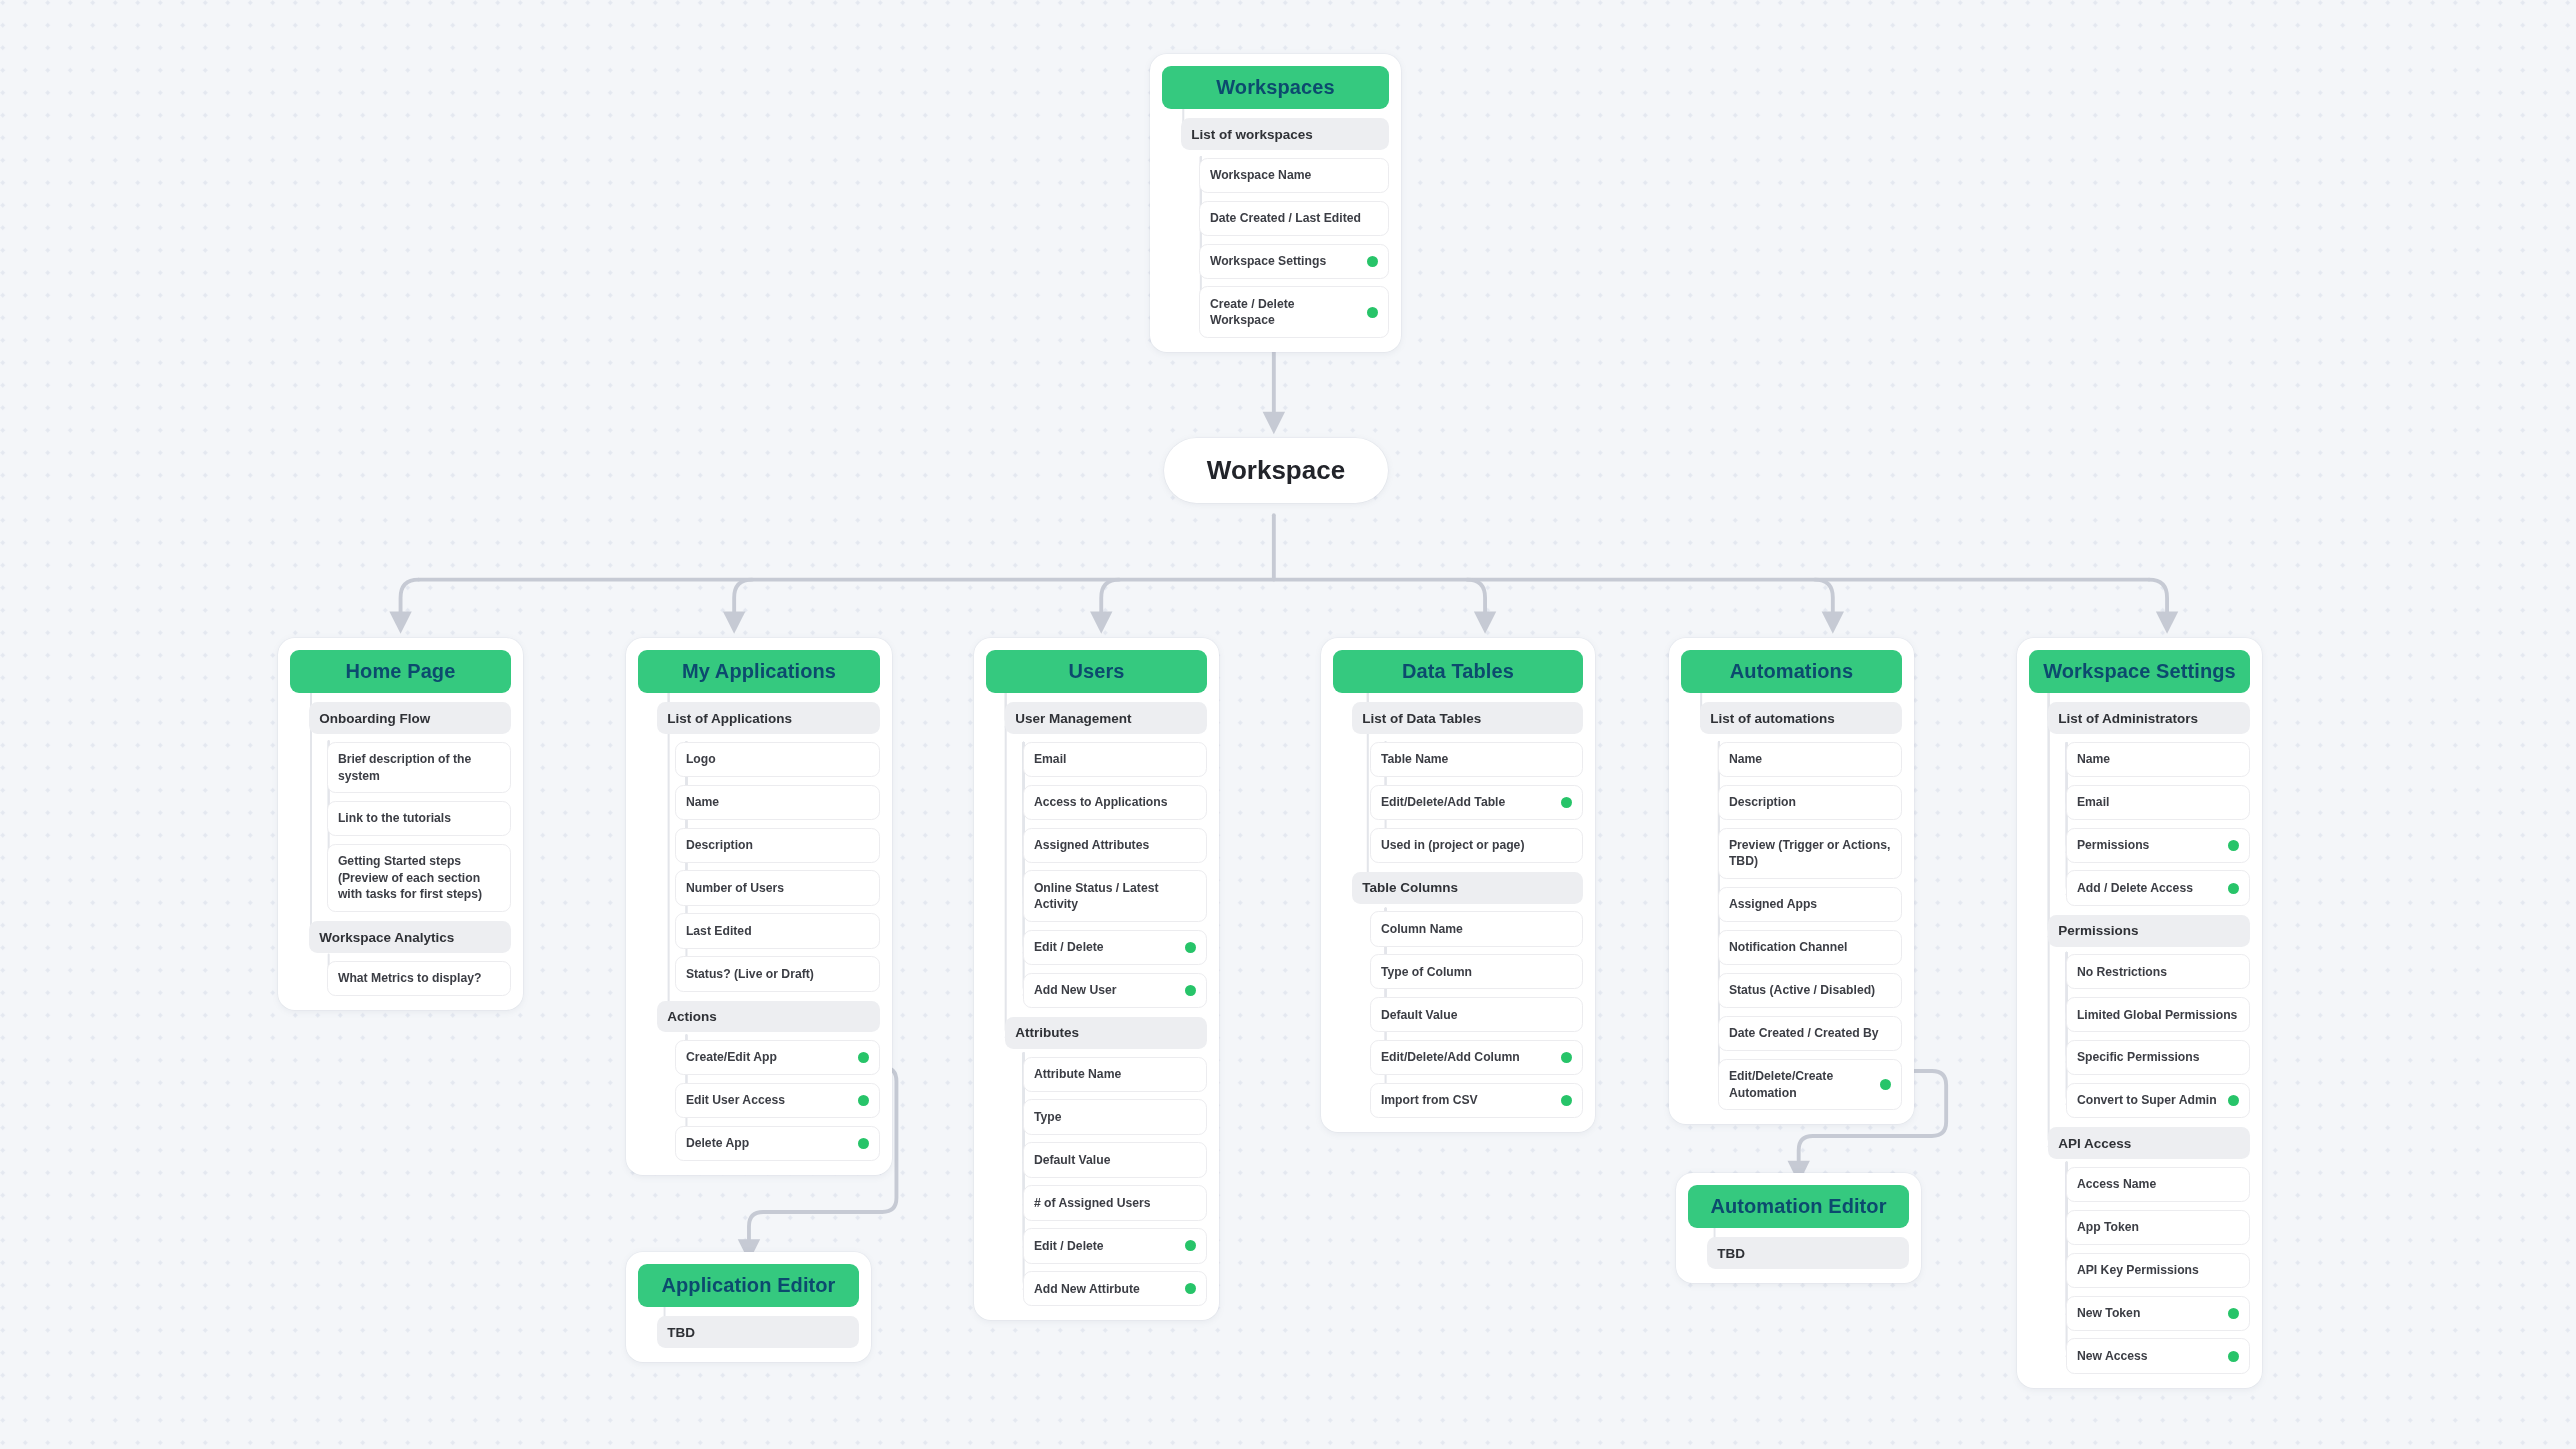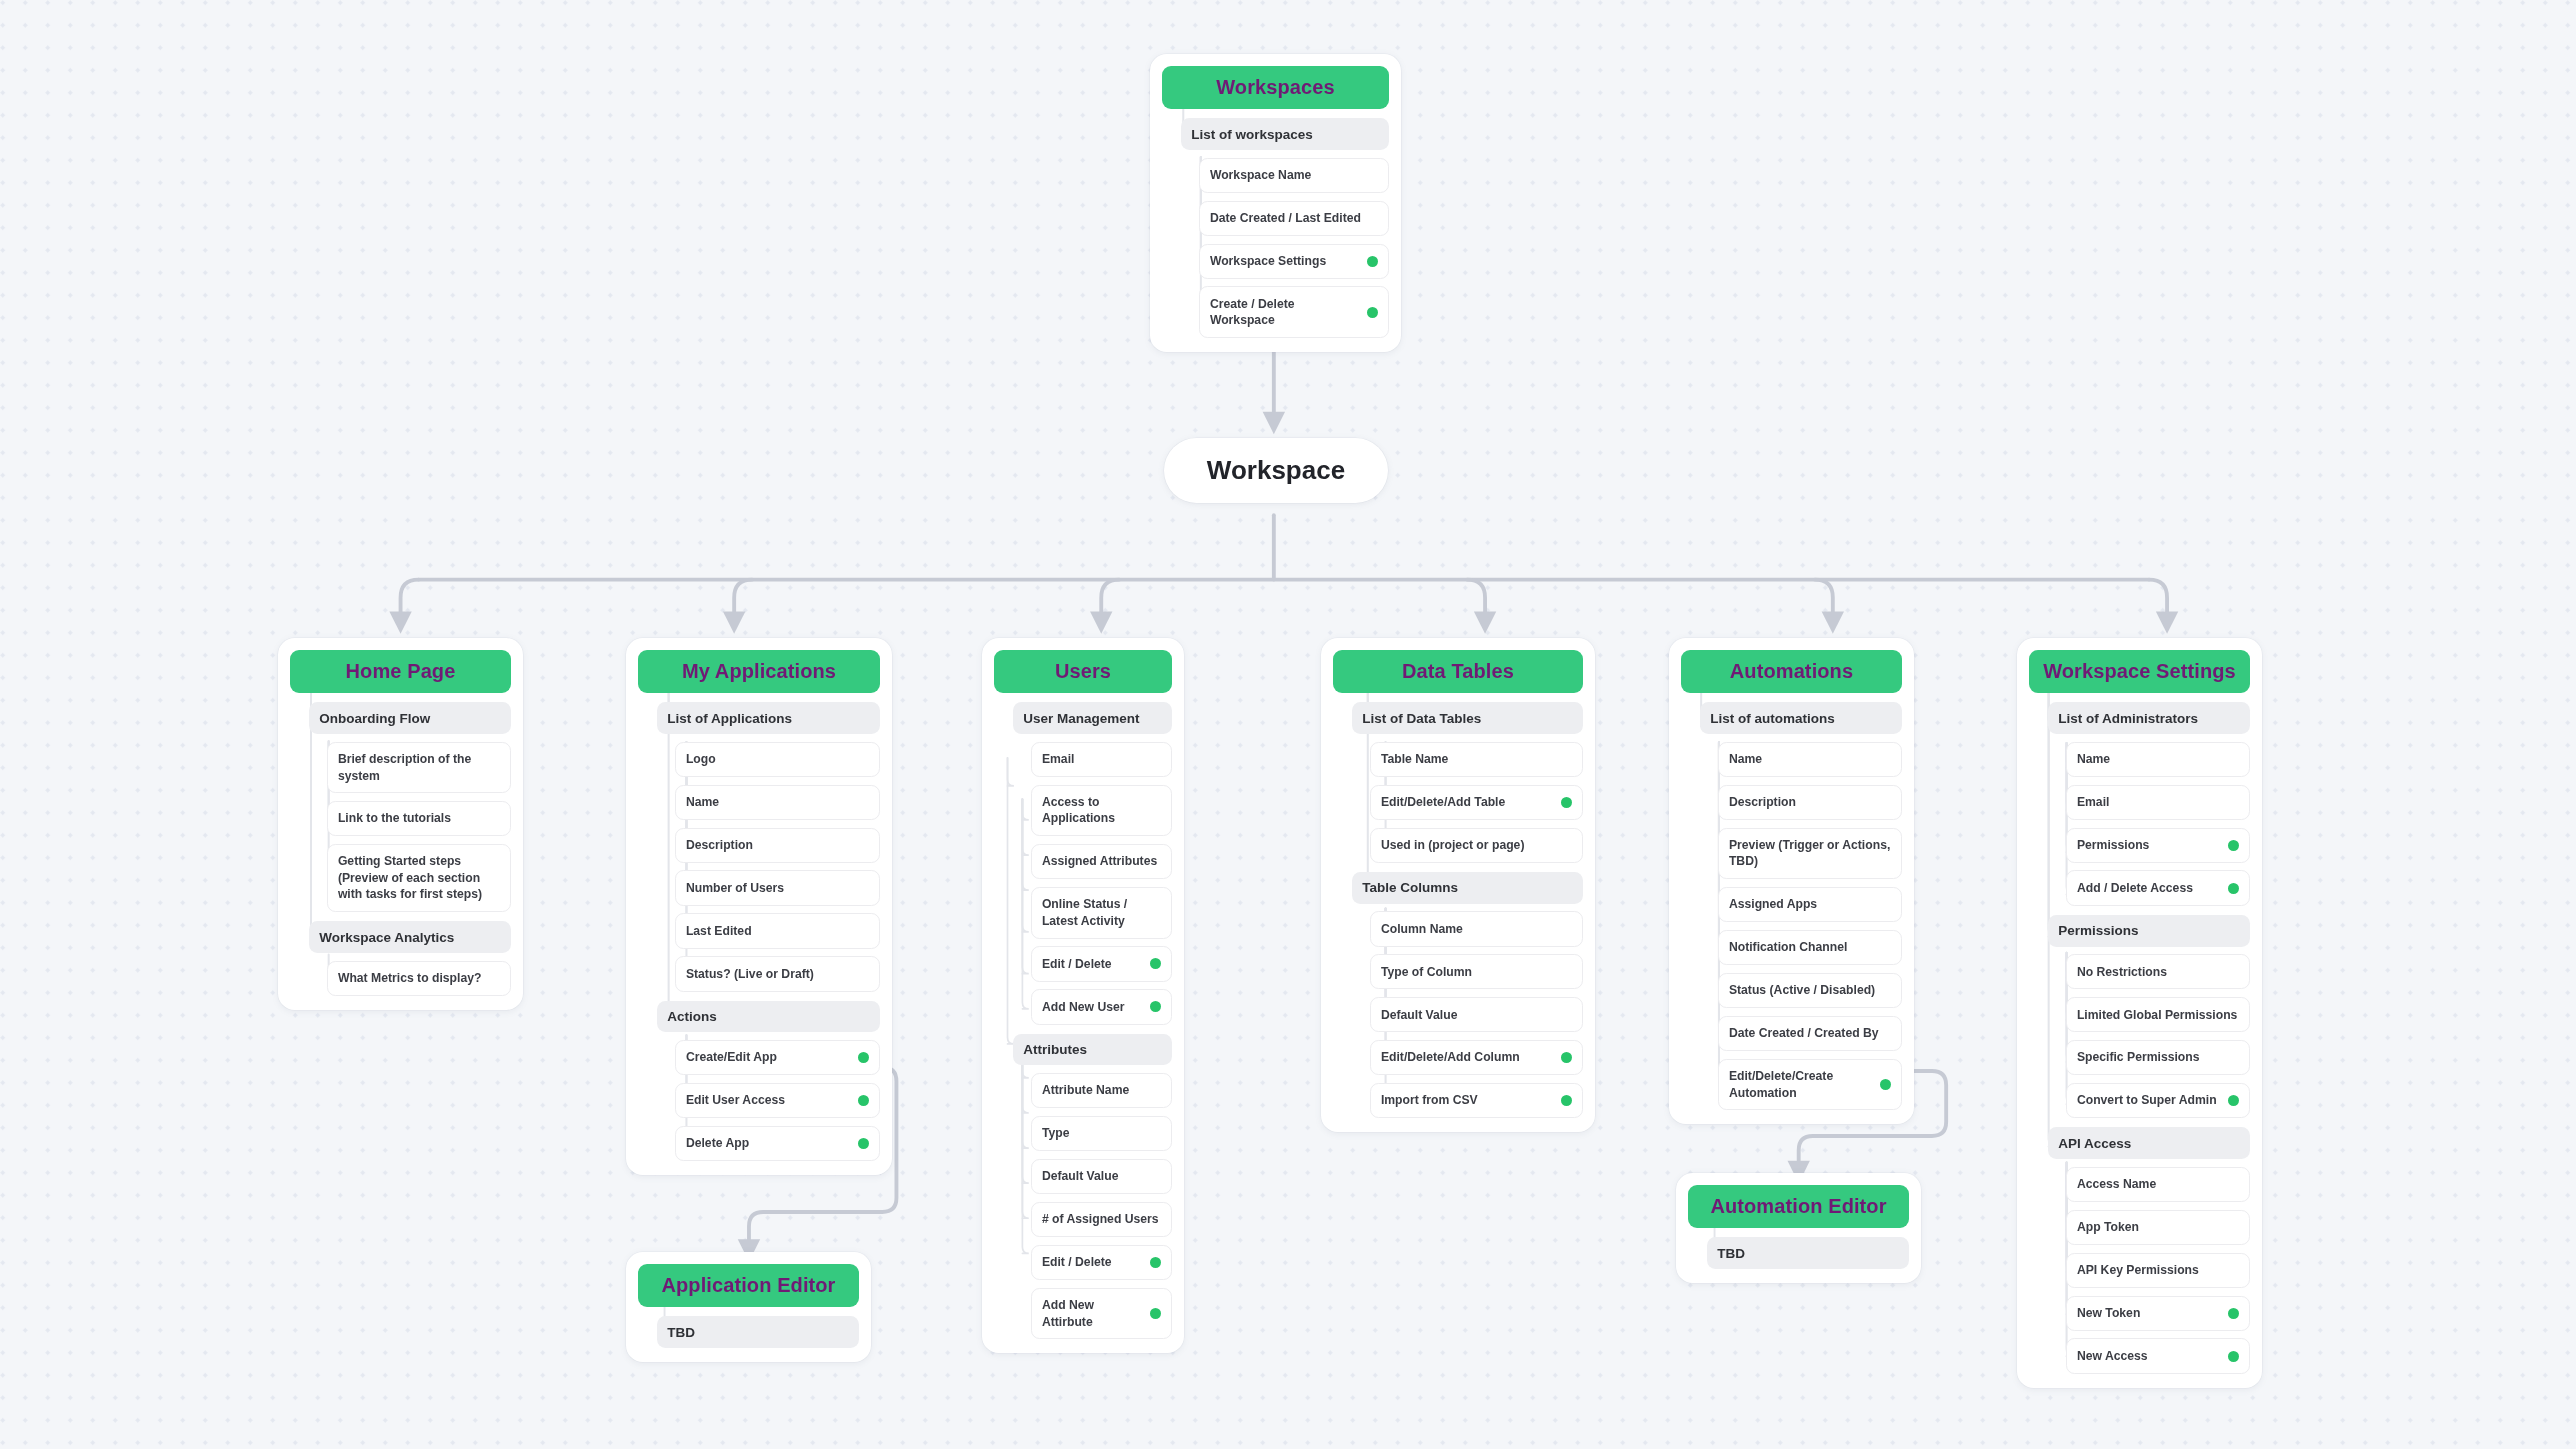--- a/index.html
+++ b/index.html
@@ -36,21 +36,21 @@
     background: #ffffff;
     border-radius: 16.7px;
     box-shadow: 0 1.3px 6.4px rgba(120,130,150,.10), 0 0 0 0.6px rgba(170,180,195,.14);
     padding: 11.6px 11.6px 14px 11.6px;
     z-index: 3;
   }
 
   .hdr {
     background: #35c97f;
     border-radius: 9px;
-    color: #701a75;
+    color: #0c4a6e;
     font-size: 20px;
     font-weight: bold;
     letter-spacing: 0.1px;
     text-align: center;
     padding: 10.3px 6.4px;
     position: relative;
     z-index: 2;
   }
 
   
@@ -263,21 +263,21 @@
           <div class="leaf">
             <span class="txt">Edit User Access</span>
             <span class="dot"></span>
           </div>
           <div class="leaf">
             <span class="txt">Delete App</span>
             <span class="dot"></span>
           </div>
         </div>
       </div>
-      <div class="panel" style="left: 974px; top: 638px; width: 202px; margin-left: 8px;">
+      <div class="panel" style="left: 974px; top: 638px; width: 245px;">
         <svg class="tree" viewBox="0 0 380 1067.28" width="245" height="687">
           <g fill="none" stroke="#e3e5ea" stroke-width="3.2" stroke-linecap="round">
             <path d="M48,86 L48,127 q0,12 12,12 L48,139"></path>
             <path d="M76,164 L76,191 q0,12 12,12 L76,203"></path>
             <path d="M76,164 L76,257 q0,12 12,12 L76,269"></path>
             <path d="M76,164 L76,323 q0,12 12,12 L76,335"></path>
             <path d="M76,164 L76,401.640625 q0,12 12,12 L76,413.640625"></path>
             <path d="M76,164 L76,480.28125 q0,12 12,12 L76,492.28125"></path>
             <path d="M76,164 L76,546.28125 q0,12 12,12 L76,558.28125"></path>
             <path d="M48,86 L48,612.28125 q0,12 12,12 L48,624.28125"></path>

